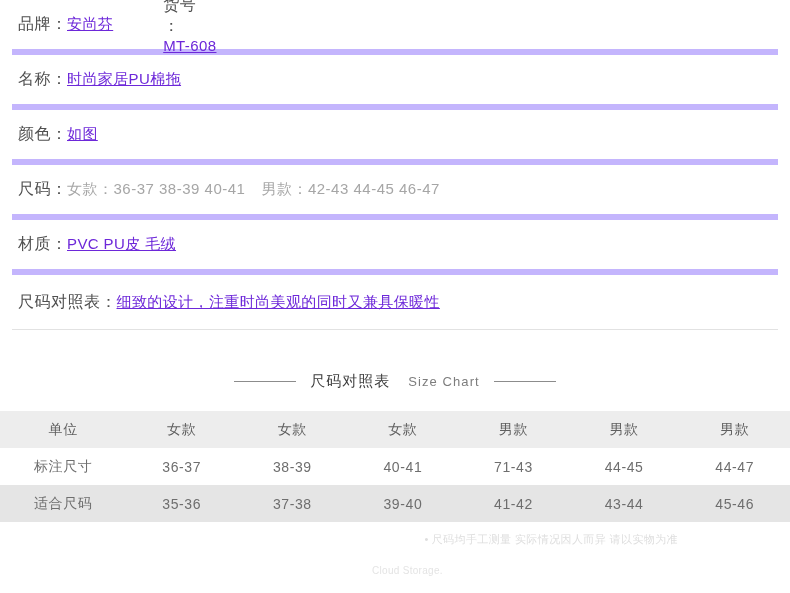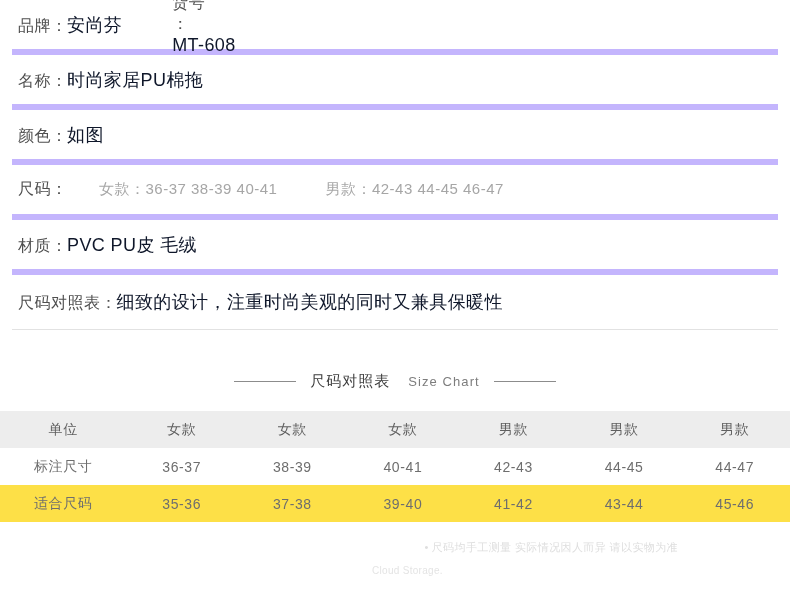--- a/index.html
+++ b/index.html
@@ -35,38 +35,38 @@
     letter-spacing: 0.5px;
     white-space: nowrap;
     font-weight: 400;
   }
   .spec-colon {
     font-size: 16px;
     color: #4f4f4f;
     white-space: nowrap;
   }
   .spec-value {
-    font-size: 18px;
-    color: #0f172a;
+    font-size: 15px;
+    color: #6d28d9;
     white-space: nowrap;
     letter-spacing: 0.4px;
+    text-decoration: underline;
   }
   .spec-pair {
     display: flex;
     align-items: baseline;
   }
   .spec-pair.second {
     margin-left: 50px;
     flex-direction: column;
   }
   .spec-value-num {
     font-size: 15px;
     color: #a6a6a6;
     letter-spacing: 0.5px;
-    margin-left: 32px;
   }
   .size-gap { display: inline-block; width: 16px; }
 
   
   .chart-title-wrap {
     margin-top: 42px;
     display: flex;
     align-items: center;
     justify-content: center;
     gap: 14px;
@@ -107,27 +107,27 @@
     text-align: center;
     font-weight: 400;
     font-size: 14px;
     color: #6e6e6e;
     letter-spacing: 0.6px;
     padding: 8px;
   }
   .size-table thead tr { background: #ededed; }
   .size-table thead th { color: #5f5f5f; }
   .size-table tbody tr.row-odd { background: #ffffff; margin-top: 45px; }
-  .size-table tbody tr.row-even { background: #fde047; }
+  .size-table tbody tr.row-even { background: #e5e5e5; }
   .size-table th.col-unit, .size-table td.col-unit { width: 16%; }
   .size-table th.col-data, .size-table td.col-data { width: 14%; }
 
   
   .footer-note {
-    margin-top: 18px;
+    margin-top: 10px;
     padding-right: 112px;
     text-align: right;
     font-size: 11px;
     color: #dedede;
     letter-spacing: 0.4px;
     white-space: nowrap;
   }
   .bullet-dot {
     color: #dedede;
     font-size: 11px;
@@ -224,21 +224,21 @@
       <th class="col-data">男款</th>
       <th class="col-data">男款</th>
     </tr>
   </thead>
   <tbody>
     <tr class="row-odd">
       <td class="col-unit">标注尺寸</td>
       <td class="col-data">36-37</td>
       <td class="col-data">38-39</td>
       <td class="col-data">40-41</td>
-      <td class="col-data">42-43</td>
+      <td class="col-data">71-43</td>
       <td class="col-data">44-45</td>
       <td class="col-data">44-47</td>
     </tr>
     <tr class="row-even">
       <td class="col-unit">适合尺码</td>
       <td class="col-data">35-36</td>
       <td class="col-data">37-38</td>
       <td class="col-data">39-40</td>
       <td class="col-data">41-42</td>
       <td class="col-data">43-44</td>

